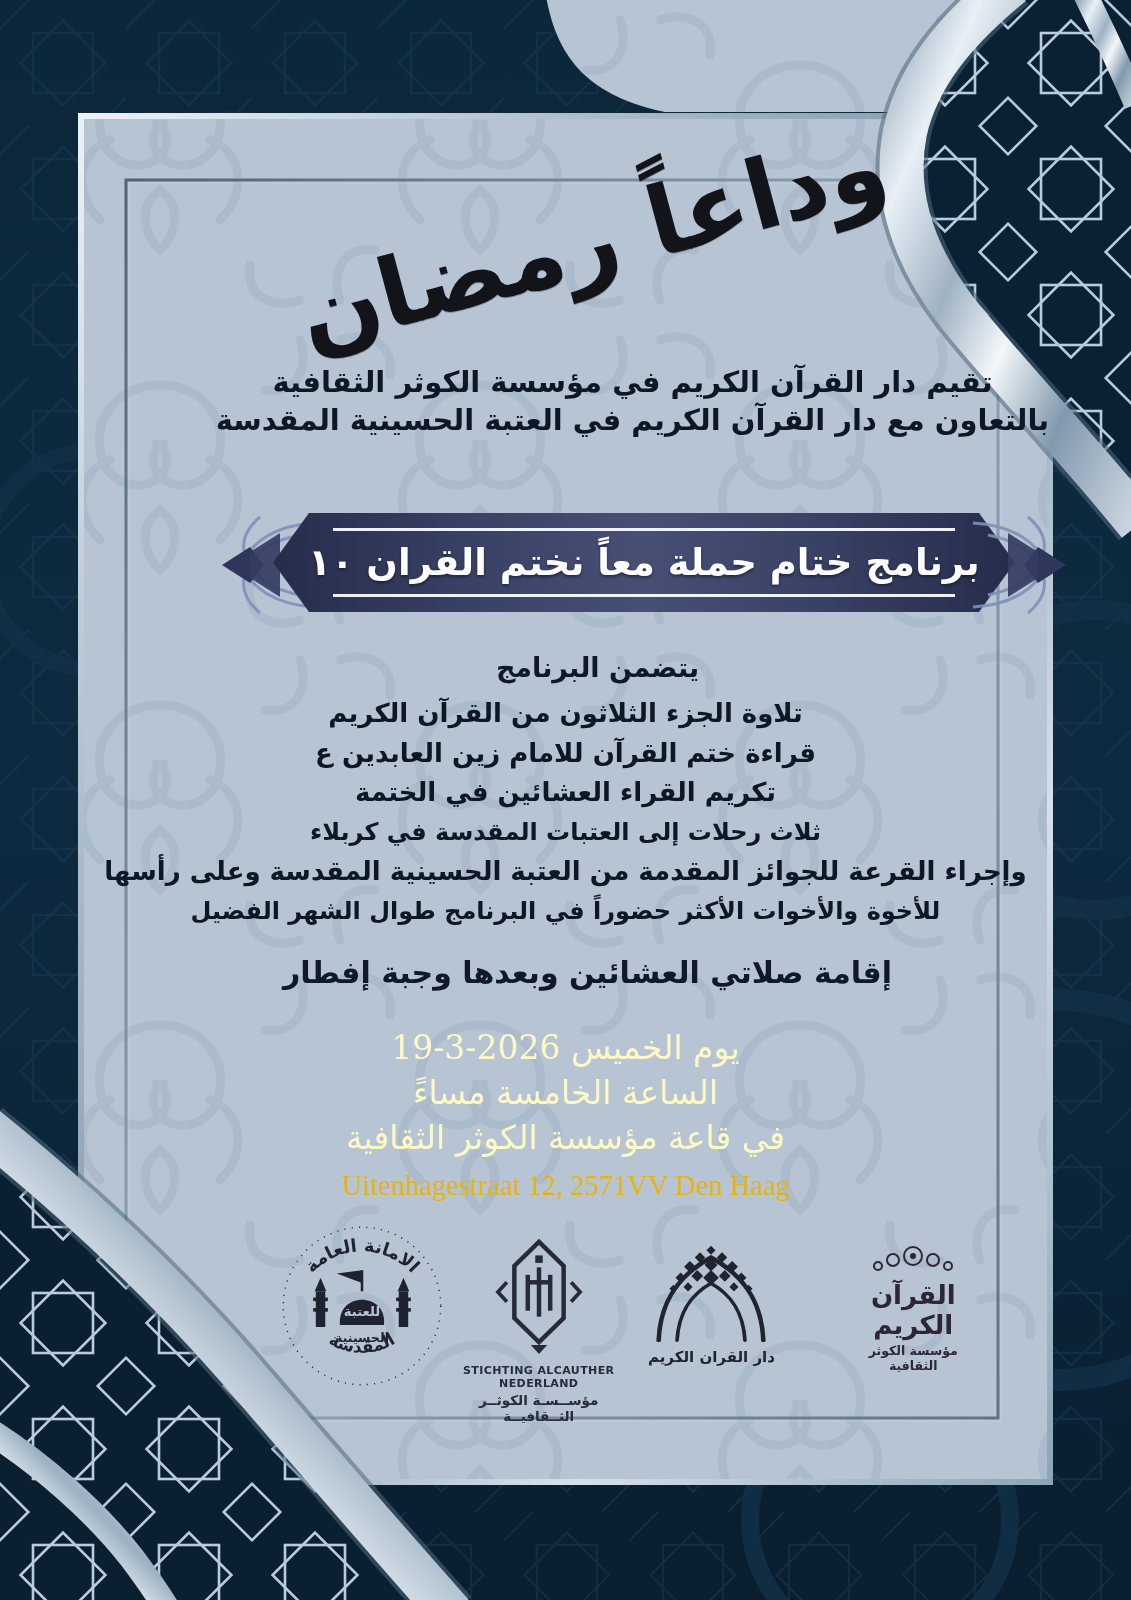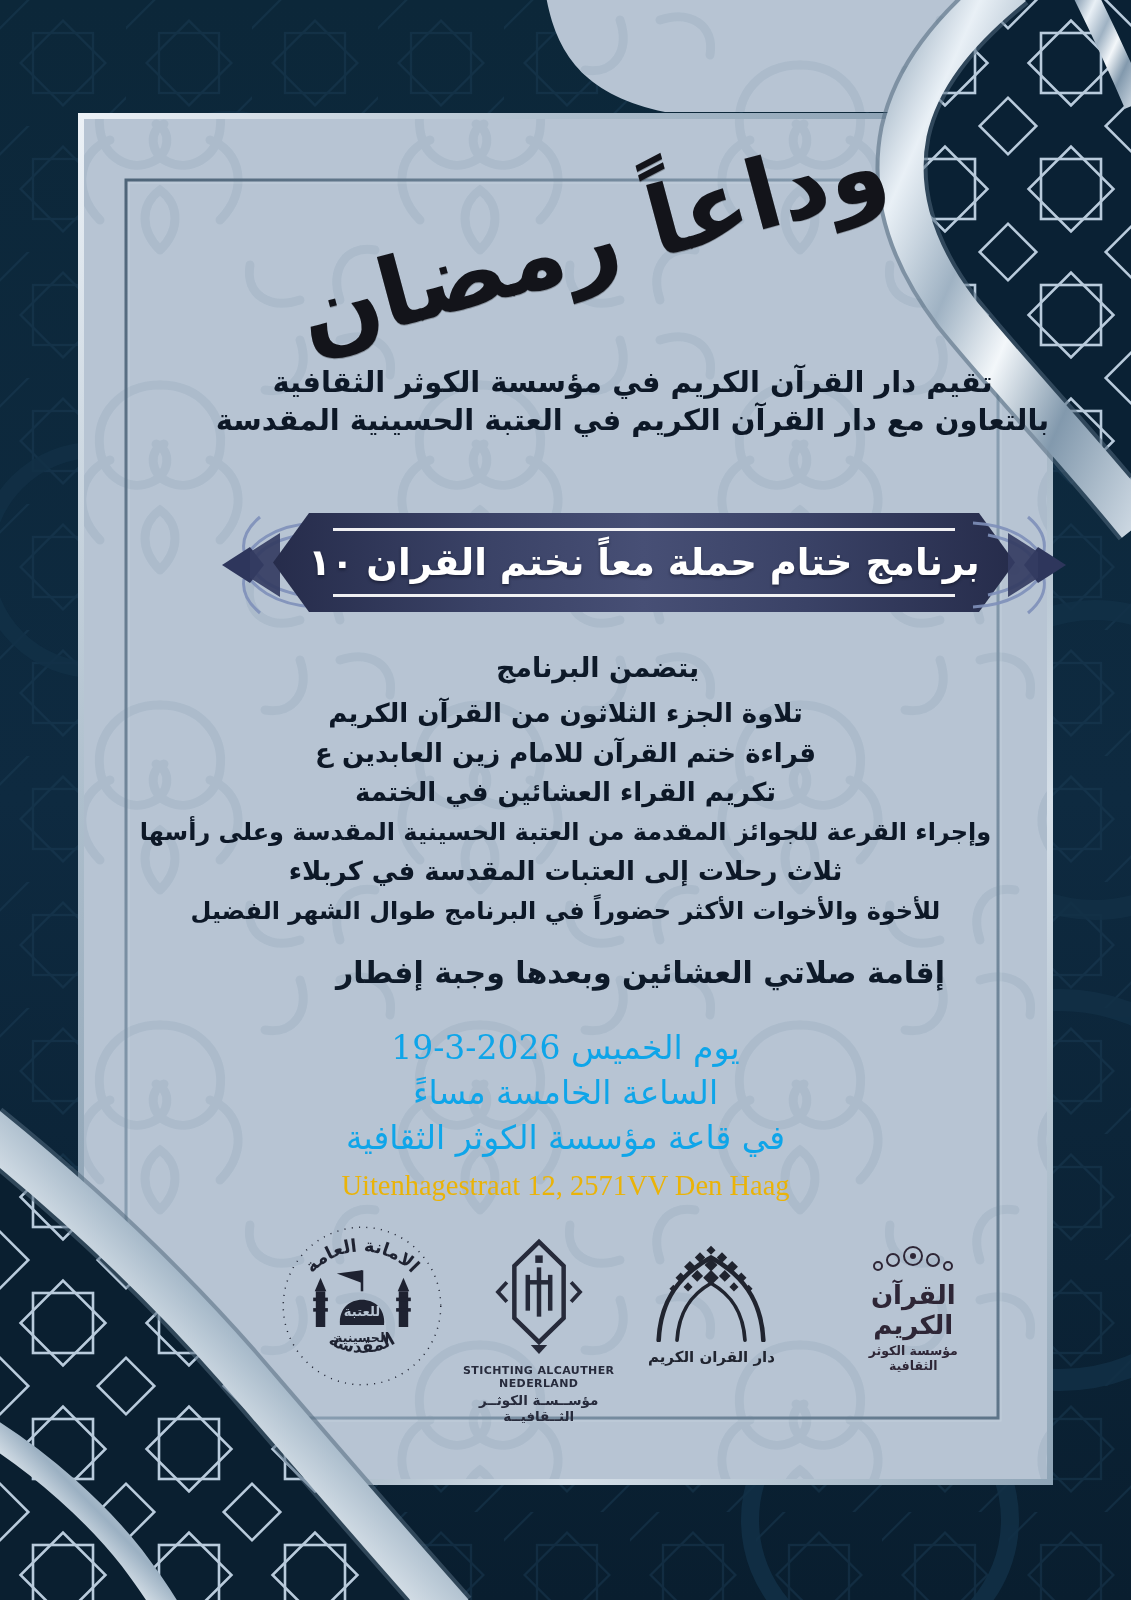--- a/index.html
+++ b/index.html
@@ -26,23 +26,23 @@
   .banner-title{position:absolute;inset:0;display:flex;align-items:center;justify-content:center;
     font-size:37px;font-weight:bold;color:#ffffff;direction:rtl;text-shadow:0 2px 3px rgba(10,14,30,.5);}
   .banner-orn{position:absolute;top:2px;width:100px;height:120px;}
   .banner-orn.left{left:142px;} .banner-orn.right{left:890px;transform:scaleX(-1);}
 
   .program-head{top:652px;font-size:27px;font-weight:bold;margin-left:32px;}
   .program-list{top:694px;font-size:26px;font-weight:bold;line-height:39.5px;color:#0d1827;}
   .program-list div:nth-child(4){font-size:24px;}
   .program-list div:nth-child(6){font-size:24px;}
 
-  .prayer{top:955px;font-size:30px;font-weight:bold;padding-left:75px;}
-
-  .schedule{top:1025px;font-size:33px;font-weight:500;line-height:45px;color:#0ea5e9;
+  .prayer{top:955px;font-size:30px;font-weight:bold;padding-left:22px;}
+
+  .schedule{top:1025px;font-size:33px;font-weight:500;line-height:45px;color:#fef9c3;
     font-family:"DejaVu Serif","DejaVu Sans",serif;}
   .address{top:1170px;font-size:28.5px;font-family:"Liberation Serif","DejaVu Serif",serif;direction:ltr;color:#eab308;}
 
   .logos-row{position:absolute;top:1222px;left:278px;width:705px;display:flex;gap:9px;align-items:flex-start;z-index:6;}
   .logo-blk{text-align:center;color:#23273a;}
   .logo-shrine{width:168px;}
   .logo-alc{width:192px;padding-top:14px;}
   .logo-dar{width:175px;padding-top:8px;}
   .logo-quran{width:160px;padding-top:16px;direction:rtl;margin-left:43px;}
   .alc-latin{font-size:11px;font-weight:bold;letter-spacing:.4px;margin-top:6px;color:#272b3c;}
@@ -204,22 +204,22 @@
         <polygon points="30,47 60,28 60,92 30,73" fill="#343c62" opacity="0.92"></polygon>
       </svg>
     </div>
 
     <div class="blk program-head">يتضمن البرنامج</div>
 
     <div class="blk program-list">
       <div>تلاوة الجزء الثلاثون من القرآن الكريم</div>
       <div>قراءة ختم القرآن للامام زين العابدين ع</div>
       <div>تكريم القراء العشائين في الختمة</div>
+      <div>ثلاث رحلات إلى العتبات المقدسة في كربلاء</div>
       <div>وإجراء القرعة للجوائز المقدمة من العتبة الحسينية المقدسة وعلى رأسها</div>
-      <div>ثلاث رحلات إلى العتبات المقدسة في كربلاء</div>
       <div>للأخوة والأخوات الأكثر حضوراً في البرنامج طوال الشهر الفضيل</div>
     </div>
 
     <div class="blk prayer">إقامة صلاتي العشائين وبعدها وجبة إفطار</div>
 
     <div class="blk schedule">
       <div>يوم الخميس 2026-3-19</div>
       <div>الساعة الخامسة مساءً</div>
       <div>في قاعة مؤسسة الكوثر الثقافية</div>
     </div>

